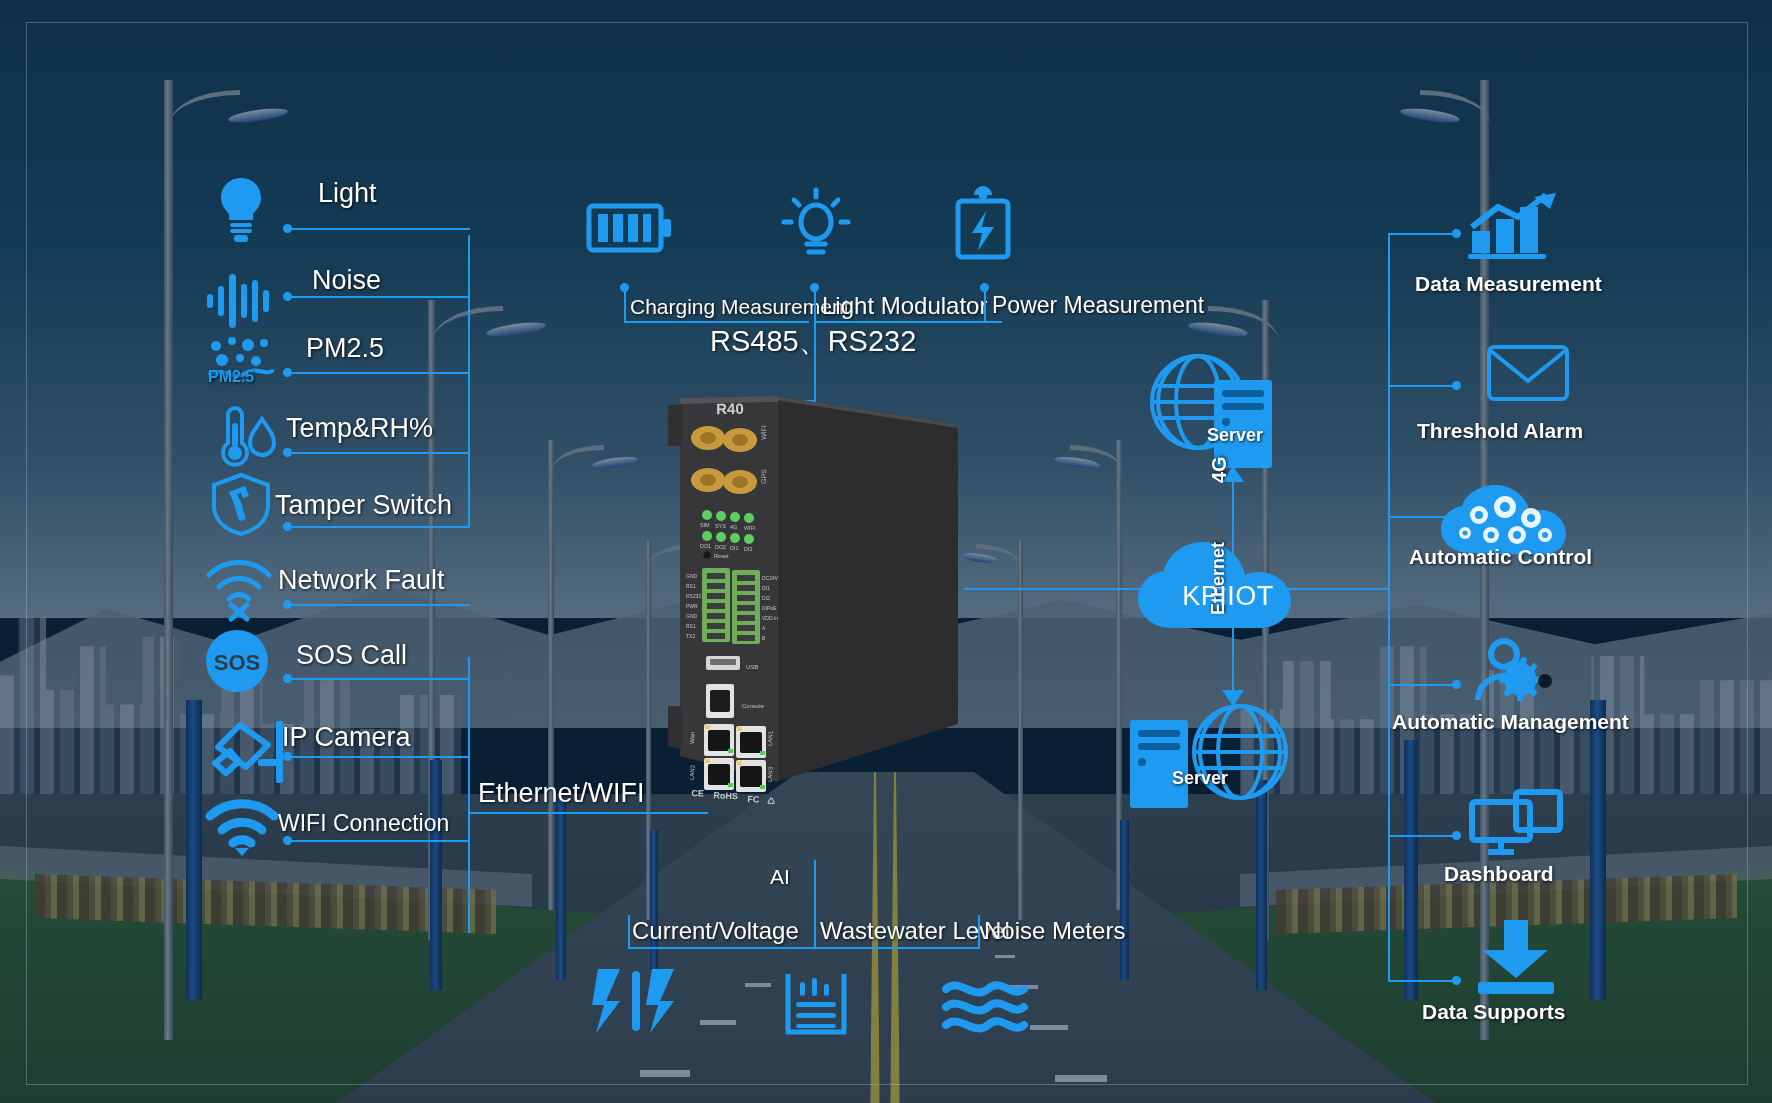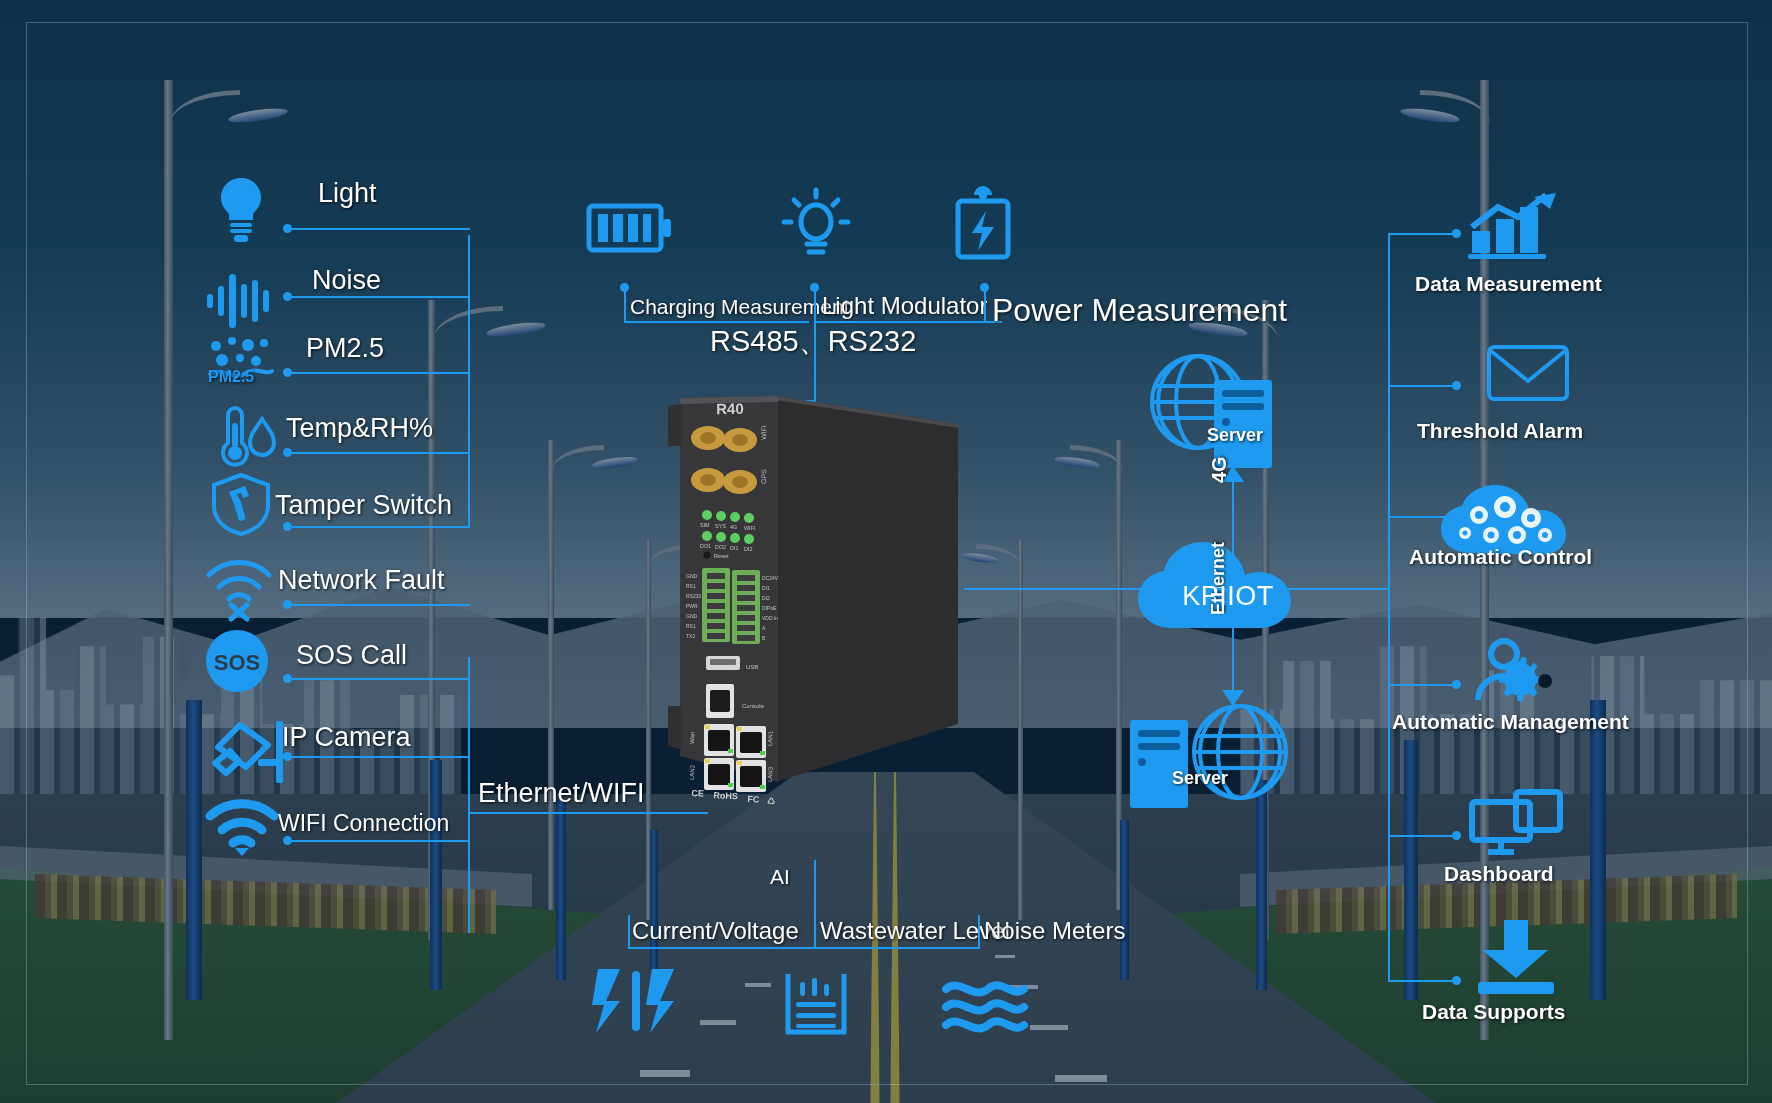--- a/index.html
+++ b/index.html
@@ -375,21 +375,21 @@
   <div class="ico" style="left:952px;top:185px;">
     <svg width="62" height="76" viewBox="0 0 62 76">
       <rect x="6" y="16" width="50" height="56" rx="4" fill="none" stroke="#1e9bf0" stroke-width="5"></rect>
       <path d="M22 10a9 9 0 0 1 18 0z" fill="#1e9bf0"></path>
       <rect x="27" y="2" width="8" height="12" rx="3" fill="#1e9bf0"></rect>
       <path d="M34 26 L20 48h10l-4 18 16-24H30z" fill="#1e9bf0"></path>
     </svg>
   </div>
   <div class="dot" style="left:980px;top:283px;"></div>
   <div class="ln vl" style="left:984px;top:288px;height:35px;"></div>
-  <div class="lbl" style="left:992px;top:292px;font-size:32px;">Power Measurement</div>
+  <div class="lbl" style="left:992px;top:292px;font-size:23px;">Power Measurement</div>
 
   <div class="lbl" style="left:710px;top:322px;font-size:29px;">RS485、RS232</div>
   <div class="ln vl" style="left:814px;top:350px;height:52px;"></div>
   <div class="ln hl" style="left:700px;top:400px;width:116px;"></div>
 
   <div class="router" style="left:658px;top:384px;width:318px;height:420px;">
     <svg width="318" height="420" viewBox="0 0 318 420">
 
       <path d="M118 12 L300 40 L300 340 L118 398 Z" fill="#2d2d2f"></path>
       <path d="M118 12 L300 40 L300 44 L118 16 Z" fill="#4a4a4d"></path>

